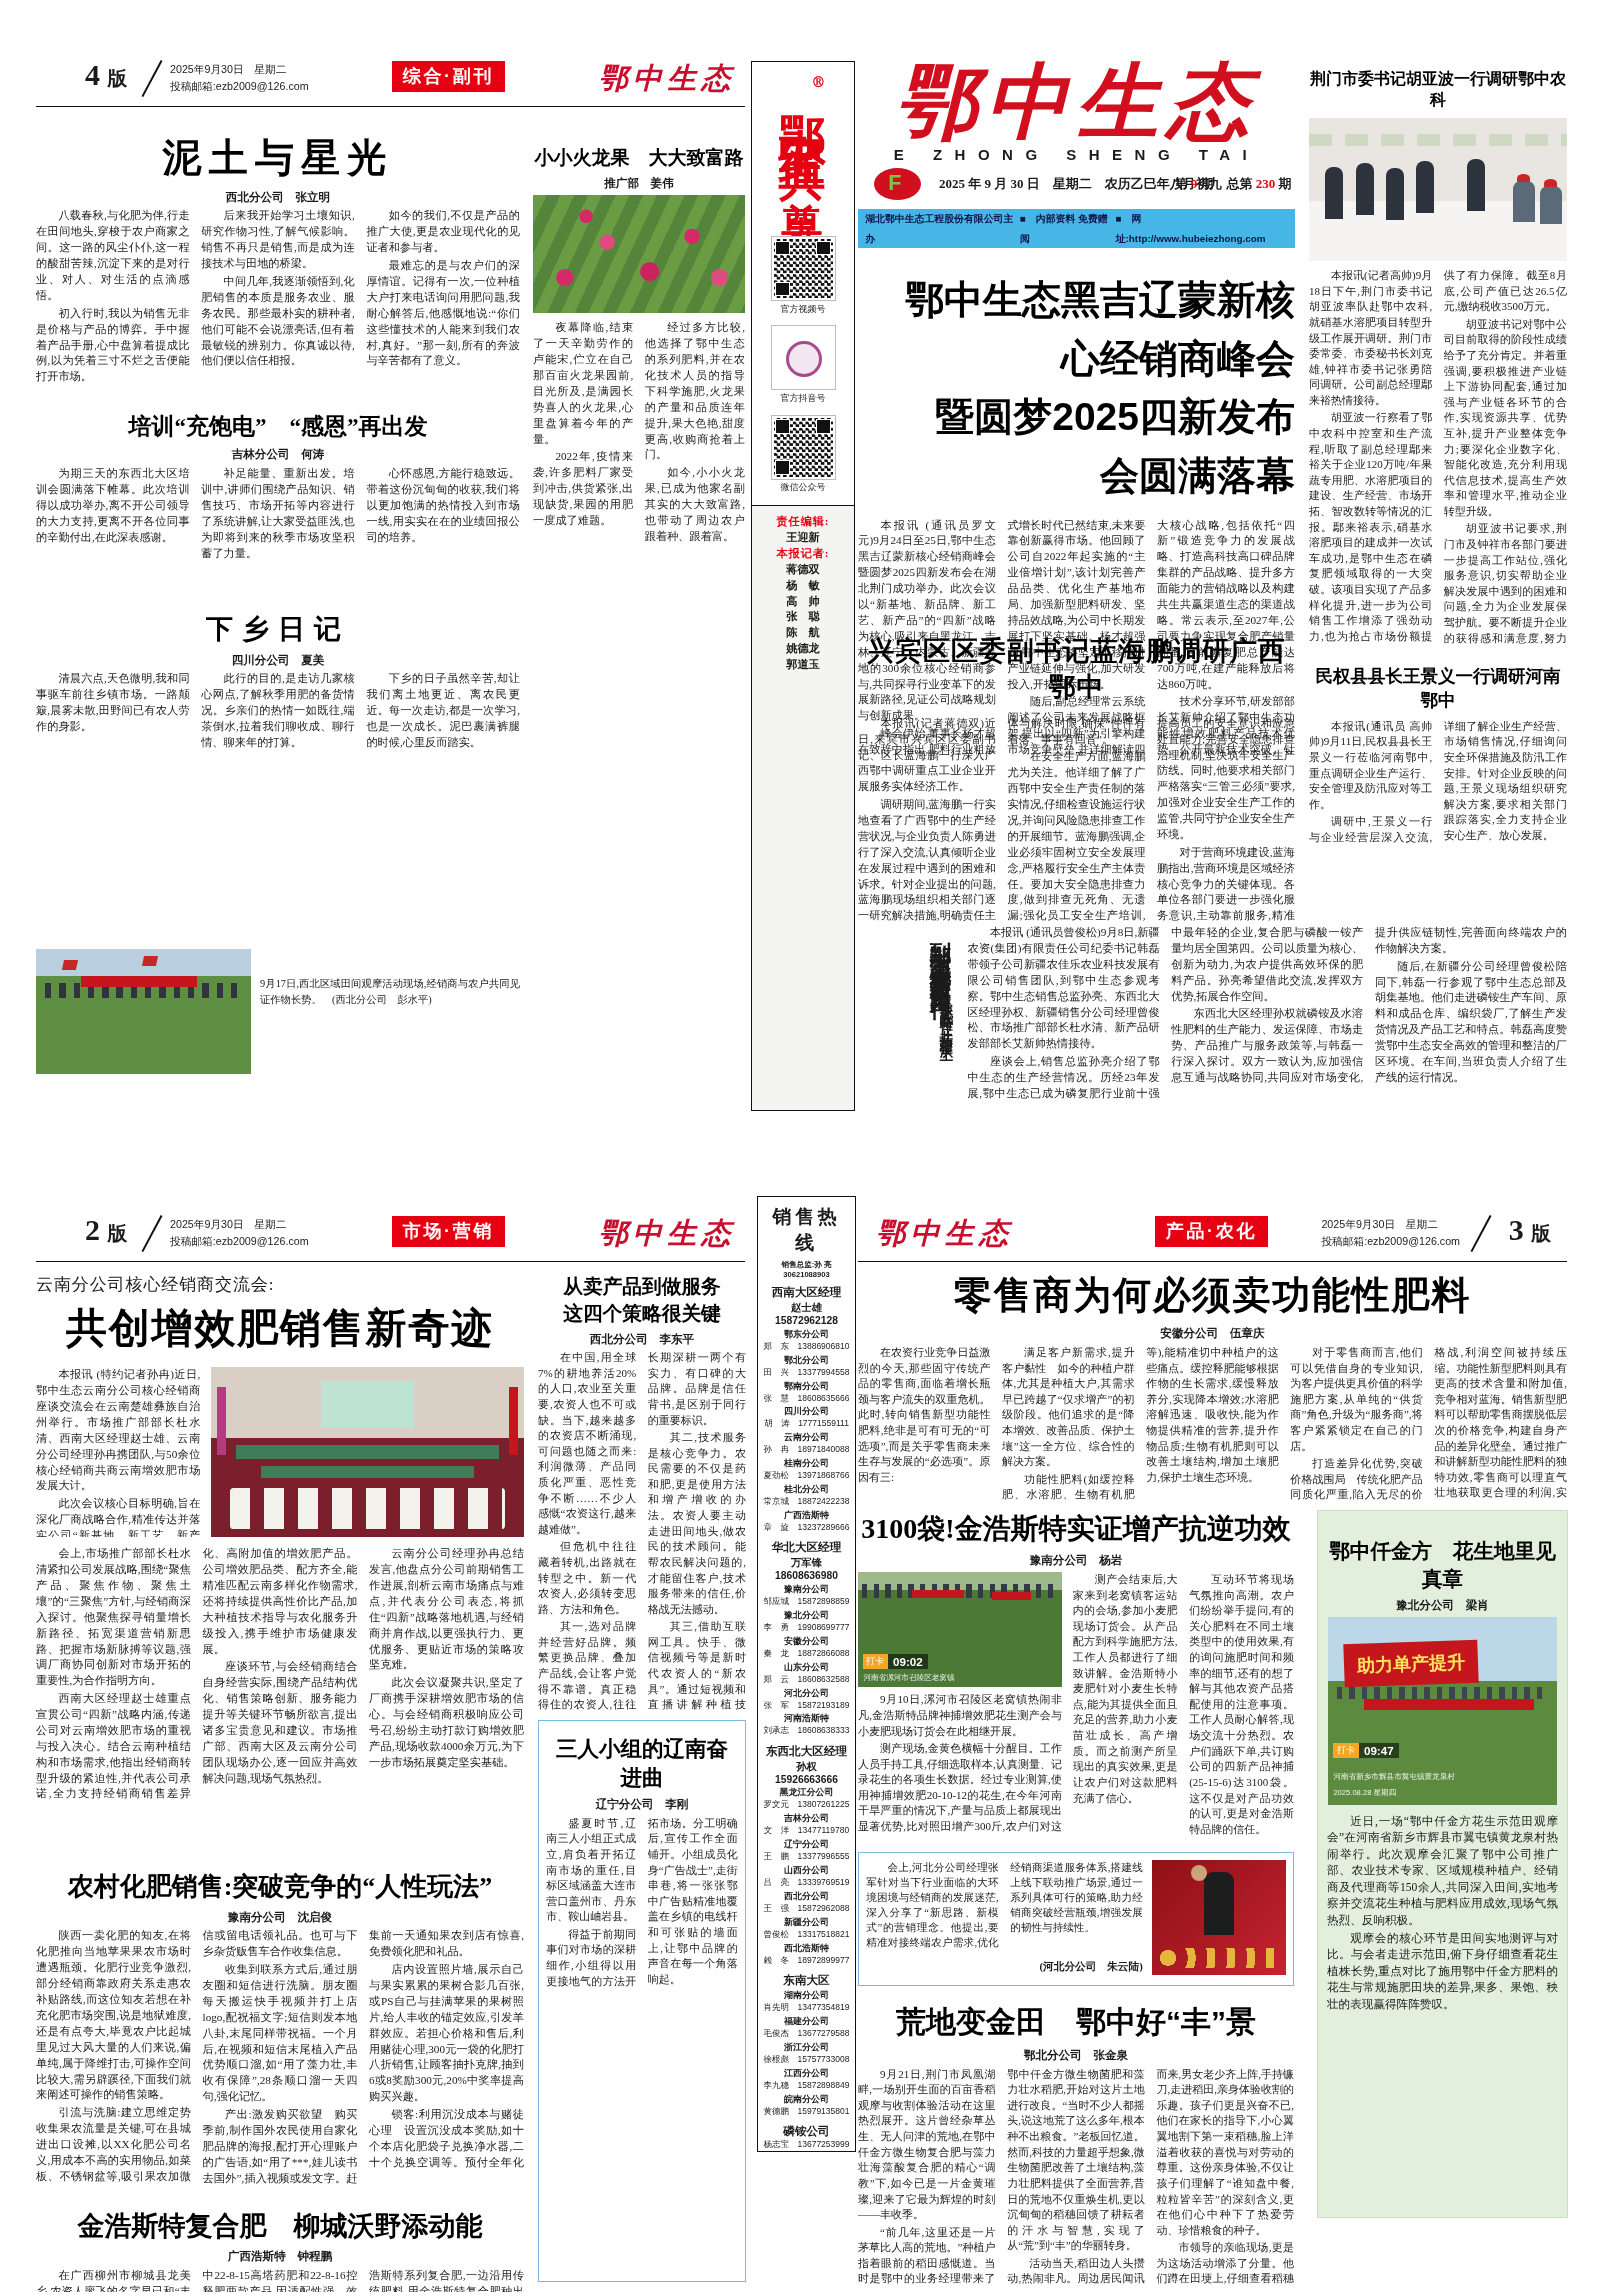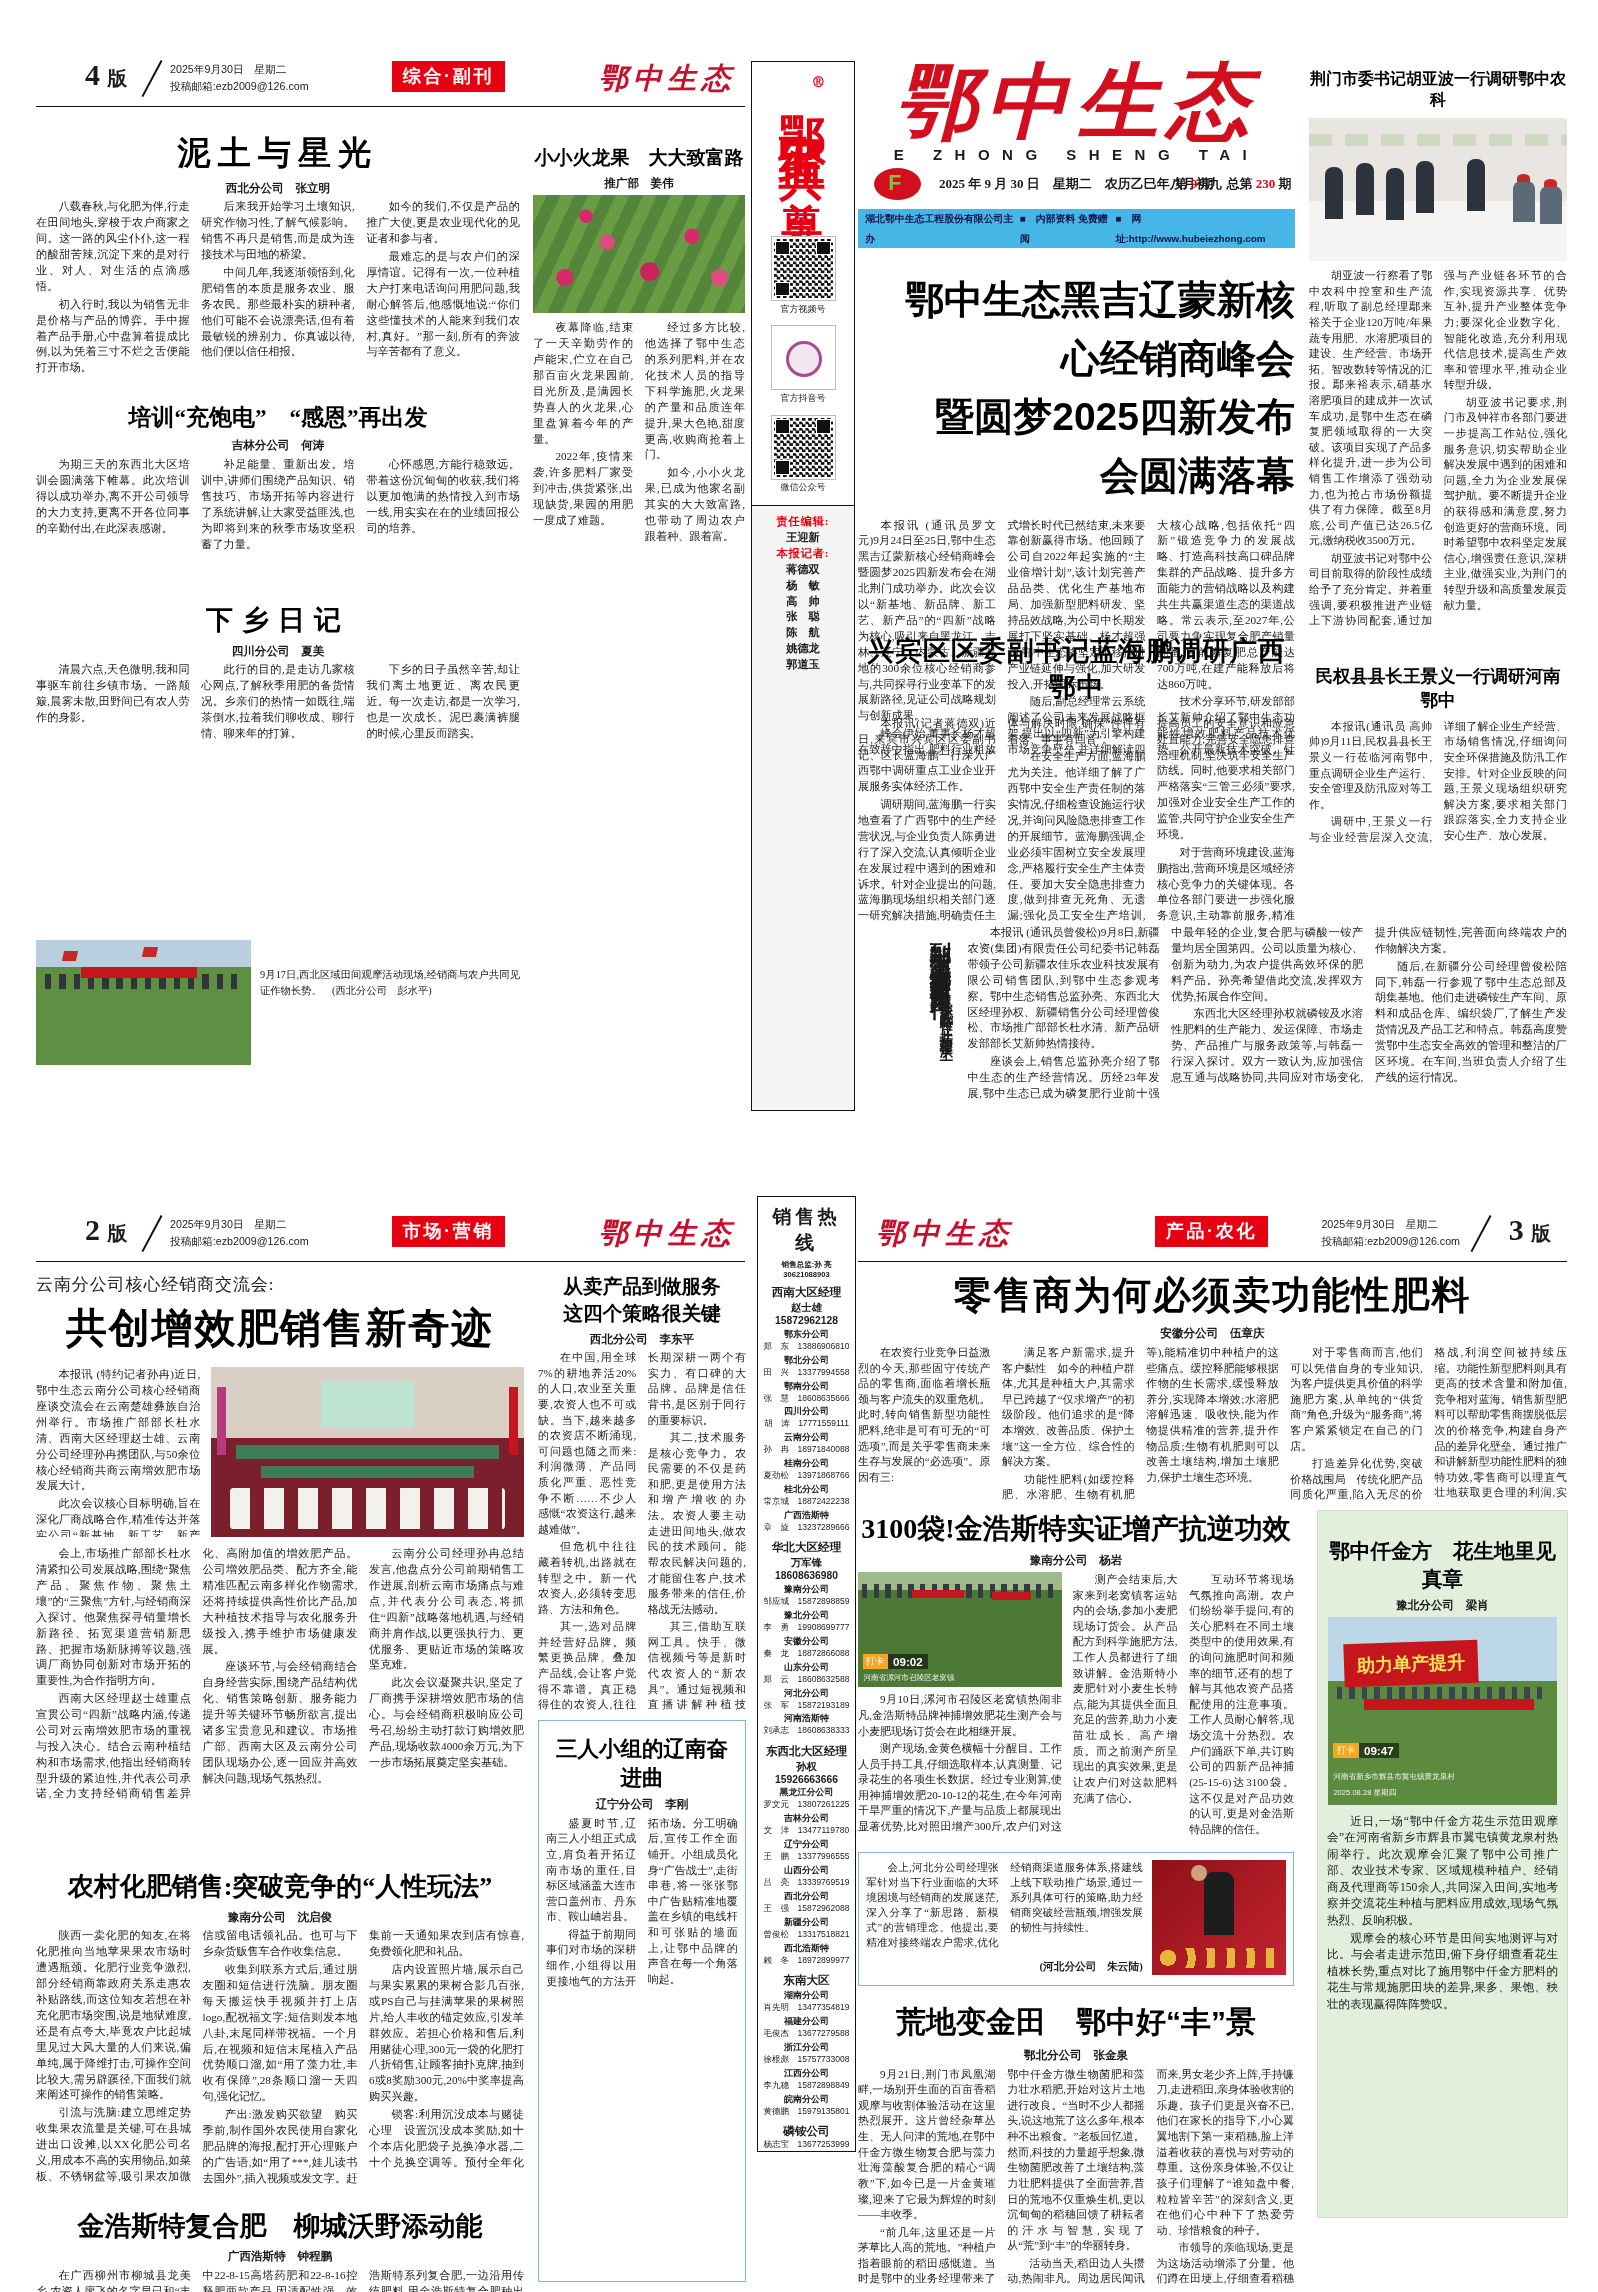--- a/index.html
+++ b/index.html
@@ -115,21 +115,21 @@
       <div class="slash" style="left:115px;"></div>
       <div class="dates" style="left:134px;">
         <div>2025年9月30日　星期二</div>
         <div>投稿邮箱:ezb2009@126.com</div>
       </div>
       <div class="secbox" style="left:356px;">综合·副刊</div>
       <div class="brandscript" style="right:9px;">鄂中生态</div>
     </div>
 
     <div class="abs" style="left:0;top:64px;width:484px;">
-      <h1 class="hs" style="font-size:33px;text-align:center;letter-spacing:7.2px;margin-top:12.5px;">泥土与星光</h1>
+      <h1 class="hs" style="font-size:39px;text-align:center;letter-spacing:7.2px;margin-top:12.5px;">泥土与星光</h1>
       <div class="byline">西北分公司　张立明</div>
       <div class="body cols-3" style="height:190px;">
           <p class="para">八载春秋,与化肥为伴,行走在田间地头,穿梭于农户商家之间。这一路的风尘仆仆,这一程的酸甜苦辣,沉淀下来的是对行业、对人、对生活的点滴感悟。</p>
           <p class="para">初入行时,我以为销售无非是价格与产品的博弈。手中握着产品手册,心中盘算着提成比例,以为凭着三寸不烂之舌便能打开市场。</p>
           <p class="para">后来我开始学习土壤知识,研究作物习性,了解气候影响。销售不再只是销售,而是成为连接技术与田地的桥梁。</p>
           <p class="para">中间几年,我逐渐领悟到,化肥销售的本质是服务农业、服务农民。那些最朴实的耕种者,他们可能不会说漂亮话,但有着最敏锐的辨别力。你真诚以待,他们便以信任相报。</p>
           <p class="para">如今的我们,不仅是产品的推广大使,更是农业现代化的见证者和参与者。</p>
           <p class="para">最难忘的是与农户们的深厚情谊。记得有一次,一位种植大户打来电话询问用肥问题,我耐心解答后,他感慨地说:“你们这些懂技术的人能来到我们农村,真好。”那一刻,所有的奔波与辛苦都有了意义。</p>
         </div>
 
@@ -262,20 +262,21 @@
         <span class="fig" style="left:77px;top:50px;"></span>
         <span class="fig" style="left:107px;top:43px;"></span>
         <span class="fig" style="left:158px;top:41px;"></span>
         <span class="fig" style="left:204px;top:63px;width:21.5px;height:41px;background:#5a6a78;"></span>
         <span class="helm" style="left:208px;top:56px;"></span>
         <span class="fig" style="left:231px;top:68px;width:21.5px;height:38px;background:#5a6a78;"></span>
         <span class="helm" style="left:235px;top:61px;"></span>
         <div class="abs" style="left:0;top:16px;right:0;height:12.5px;background:repeating-linear-gradient(90deg,#cfd8c2 0 23px,transparent 23px 36px);"></div>
       </div>
       <div class="body cols-2" style="height:383px;margin-top:7.2px;font-size:11px;">
+          <p class="para">本报讯(记者高帅)9月18日下午,荆门市委书记胡亚波率队赴鄂中农科,就硝基水溶肥项目转型升级工作展开调研。荆门市委常委、市委秘书长刘克雄,钟祥市委书记张勇陪同调研。公司副总经理鄢来裕热情接待。</p>
           <p class="para">胡亚波一行察看了鄂中农科中控室和生产流程,听取了副总经理鄢来裕关于企业120万吨/年果蔬专用肥、水溶肥项目的建设、生产经营、市场开拓、智改数转等情况的汇报。鄢来裕表示,硝基水溶肥项目的建成并一次试车成功,是鄂中生态在磷复肥领域取得的一大突破。该项目实现了产品多样化提升,进一步为公司销售工作增添了强劲动力,也为抢占市场份额提供了有力保障。截至8月底,公司产值已达26.5亿元,缴纳税收3500万元。</p>
           <p class="para">胡亚波书记对鄂中公司目前取得的阶段性成绩给予了充分肯定。并着重强调,要积极推进产业链上下游协同配套,通过加强与产业链各环节的合作,实现资源共享、优势互补,提升产业整体竞争力;要深化企业数字化、智能化改造,充分利用现代信息技术,提高生产效率和管理水平,推动企业转型升级。</p>
           <p class="para">胡亚波书记要求,荆门市及钟祥市各部门要进一步提高工作站位,强化服务意识,切实帮助企业解决发展中遇到的困难和问题,全力为企业发展保驾护航。要不断提升企业的获得感和满意度,努力创造更好的营商环境。同时希望鄂中农科坚定发展信心,增强责任意识,深耕主业,做强实业,为荆门的转型升级和高质量发展贡献力量。</p>
         </div>
       <h2 class="hf" style="font-size:17.5px;text-align:center;margin-top:12.5px;">民权县县长王景义一行调研河南鄂中</h2>
       <div class="body cols-2" style="height:193px;margin-top:7.2px;font-size:11px;">
           <p class="para">本报讯(通讯员 高帅帅)9月11日,民权县县长王景义一行莅临河南鄂中,重点调研企业生产运行、安全管理及防汛应对等工作。</p>
           <p class="para">调研中,王景义一行与企业经营层深入交流,详细了解企业生产经营、市场销售情况,仔细询问安全环保措施及防汛工作安排。针对企业反映的问题,王景义现场组织研究解决方案,要求相关部门跟踪落实,全力支持企业安心生产、放心发展。</p>
         </div>
     </div>

